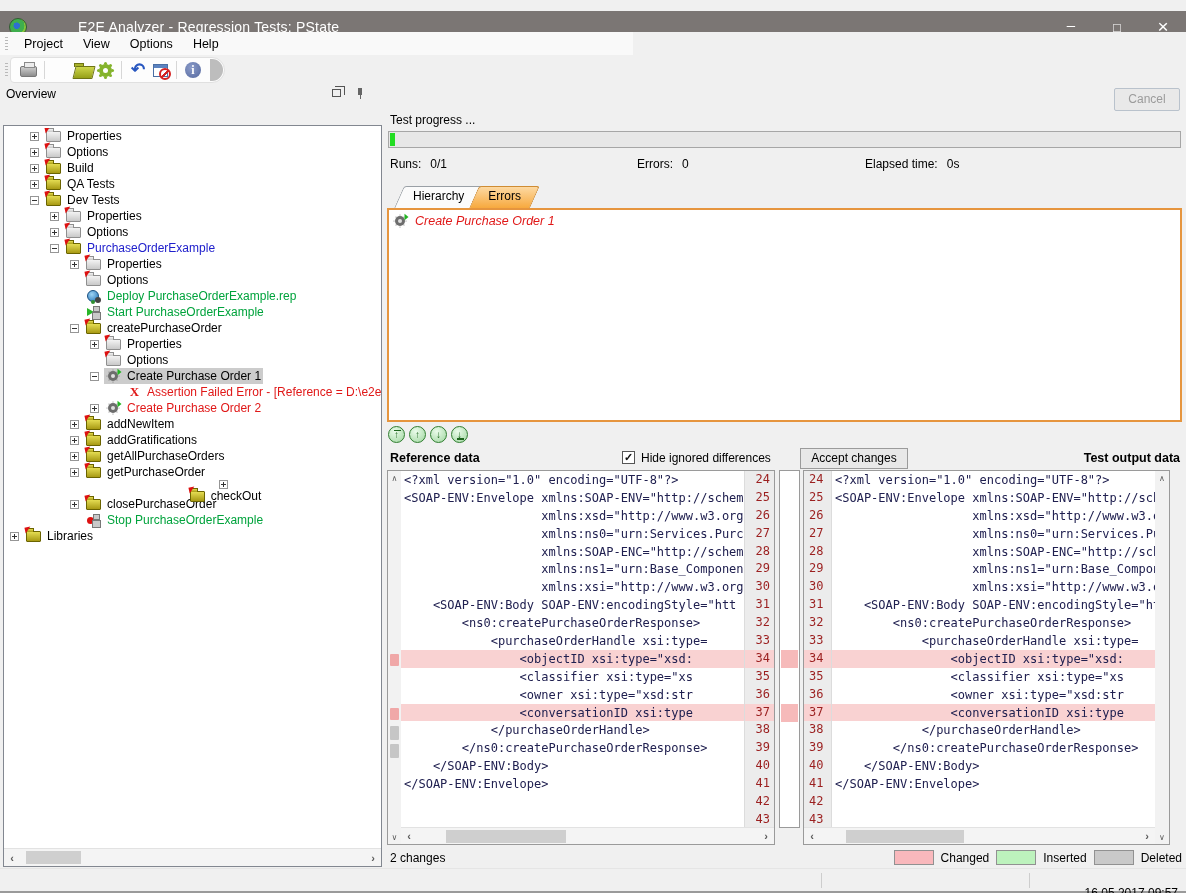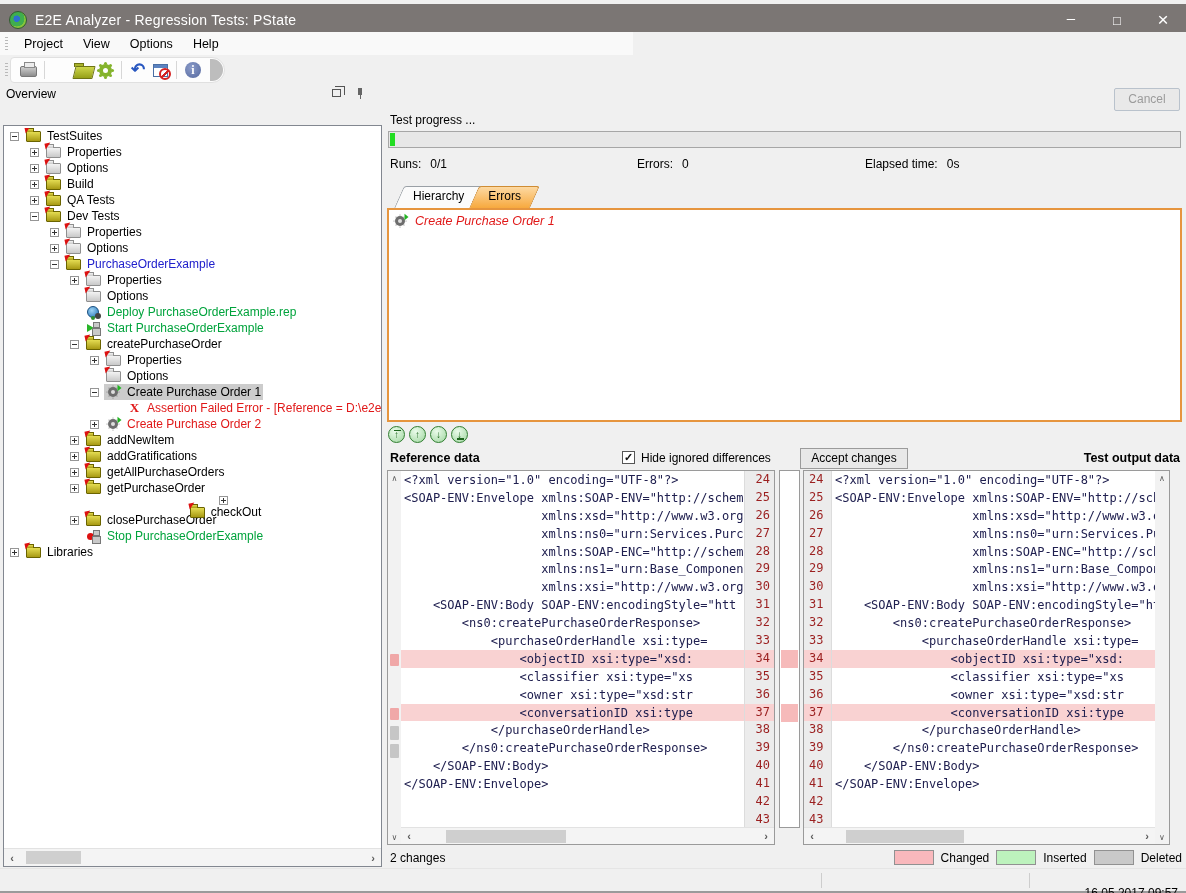--- a/index.html
+++ b/index.html
@@ -6,22 +6,22 @@
   html,body { width:1186px; height:893px; }
   body {
     position: relative;
     font-family: "Liberation Sans", sans-serif;
     font-size: 12px;
     background: #f0f0f0;
     color: #000;
     overflow: hidden;
   }
   
-  .titlebar { position:absolute; left:0; top:4px; width:1186px; height:32px;
-    background:#7b7674; color:#fff; display:flex; align-items:center; }
+  .titlebar { position:absolute; left:0; top:11px; width:1186px; height:32px;
+    background:#7b7674; color:#fff; display:flex; align-items:center;gap:43px; }
   .app-icon { width:18px; height:18px; margin:0 8px 0 9px; border-radius:50%;
     background: radial-gradient(circle at 42% 42%, #2e6fd0 0 24%, #3fae4e 26% 58%, #86c53b 60% 100%);
     border:1px solid #2f5d2f; flex:0 0 auto; }
   .title-text { font-size:14px; letter-spacing:.2px; }
   .win-btns { margin-left:auto; display:flex; height:100%; }
   .win-btn { width:46px; height:100%; display:flex; align-items:center; justify-content:center;
     color:#fff; font-size:14px; }
   .wb-min { font-size:15px; padding-bottom:6px; }
   .wb-max { font-size:13px; }
   .wb-close { font-size:19px; }
@@ -252,29 +252,20 @@
 </div>
 
 <div class="left-panel">
   <div class="ov-header">
     <span>Overview</span>
     <span class="ov-float"></span>
     <span class="ov-pin"></span>
   </div>
   <div class="tree-box">
     <div class="tree-rows" id="tree-rows">
-        <div class="trow" style="padding-left: 6px;">
-          <span class="texp minus"></span>
-          <span class="trow-body">
-            <span class="ticon">
-              <span class="ti-suite"></span>
-            </span>
-            <span class="tlabel">TestSuites</span>
-          </span>
-        </div>
         <div class="trow" style="padding-left: 26px;">
           <span class="texp plus"></span>
           <span class="trow-body">
             <span class="ticon">
               <span class="ti-pale"></span>
             </span>
             <span class="tlabel">Properties</span>
           </span>
         </div>
         <div class="trow" style="padding-left: 26px;">

